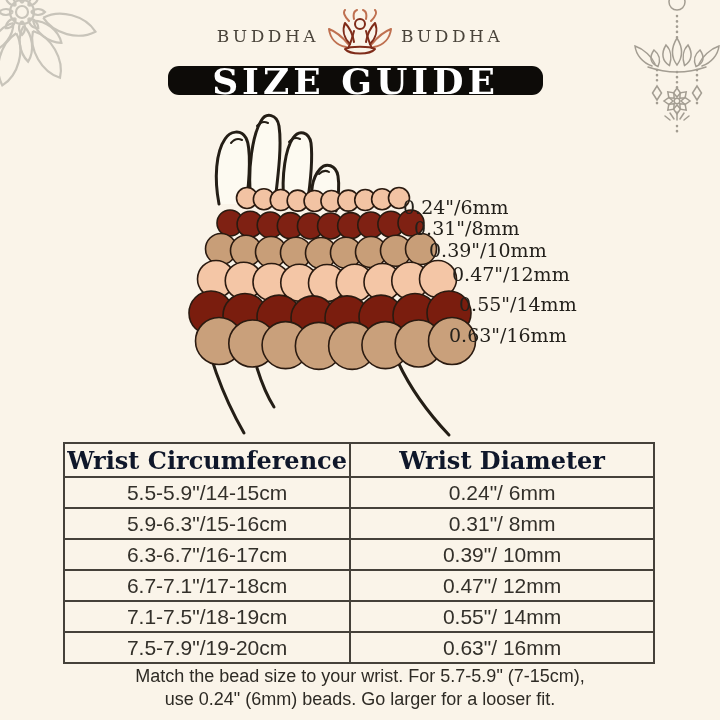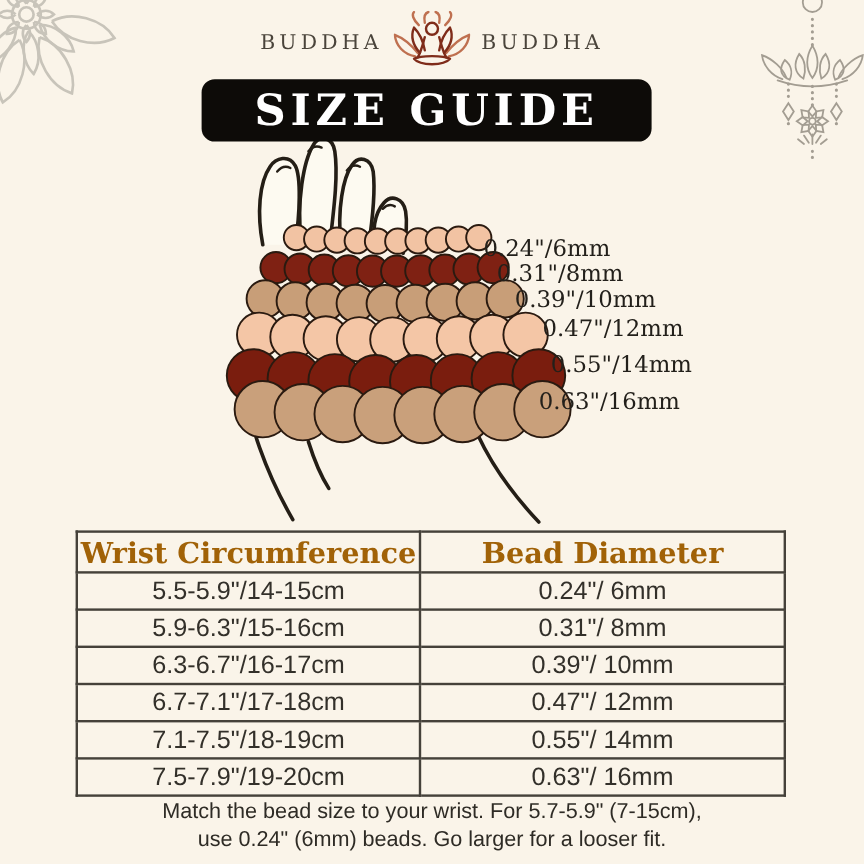--- a/index.html
+++ b/index.html
@@ -4,37 +4,37 @@
 <style>
   html,body { margin:0; padding:0; background:#e8e4da; }
   #app { position:relative; width:720px; height:720px; background:#faf4e9; overflow:hidden;
          font-family:"Liberation Sans",sans-serif; }
 
   .logo-row { position:absolute; top:10px; left:0; width:100%; height:52px;
               display:flex; align-items:center; justify-content:center; gap:9px; }
   .brand { font-family:"DejaVu Serif",serif; font-size:17px; letter-spacing:3.5px;
            color:#4a443b; white-space:nowrap; }
 
-  .banner { position:absolute; left:168px; top:66px; width:375px; height:52px;
+  .banner { position:absolute; left:168px; top:66px; width:375px; height:29px;
             border-radius:11px; display:flex; align-items:center; justify-content:center; }
   .banner-text { font-family:"DejaVu Serif",serif; font-weight:bold; font-size:36px;
                  letter-spacing:4px; line-height:1; }
 
   #scene { position:absolute; left:0; top:0; width:720px; height:720px; }
 
   .bead-label { position:absolute; transform:translateY(-50%);
                 font-family:"DejaVu Serif",serif; font-size:19px; color:#23201b;
                 white-space:nowrap; }
 
   .size-table { position:absolute; left:63px; top:442px; width:592px;
                 border-collapse:collapse; table-layout:fixed; }
   .size-table th, .size-table td { border:2px solid #45413a; text-align:center;
                 padding:0; vertical-align:middle; }
   .size-table th { font-family:"DejaVu Serif",serif; font-size:24px; font-weight:bold;
-                color:#a16207; height:32px; }
+                color:#0f172a; height:32px; }
   .size-table td { font-size:21px; color:#33302a; height:29px; }
   .col-wrist { width:48.5%; }
   .col-bead  { width:51.5%; }
 
   .footer-note { position:absolute; top:665px; left:0; width:100%; text-align:center;
                  font-size:18px; color:#2e2b25; line-height:1.28; }
 </style>
 </head>
 <body>
 
@@ -205,21 +205,21 @@
       <div class="bead-label" style="left: 429px; top: 250px;">0.39"/10mm</div>
       <div class="bead-label" style="left: 452px; top: 274px;">0.47"/12mm</div>
       <div class="bead-label" style="left: 459px; top: 304px;">0.55"/14mm</div>
       <div class="bead-label" style="left: 449px; top: 335px;">0.63"/16mm</div>
     </div>
 
   <table class="size-table">
     <thead>
       <tr>
         <th class="col-wrist">Wrist Circumference</th>
-        <th class="col-bead">Bead Diameter</th>
+        <th class="col-bead">Wrist Diameter</th>
       </tr>
     </thead>
     <tbody id="size-table-body">
         <tr>
           <td>5.5-5.9"/14-15cm</td>
           <td>0.24"/ 6mm</td>
         </tr>
         <tr>
           <td>5.9-6.3"/15-16cm</td>
           <td>0.31"/ 8mm</td>

